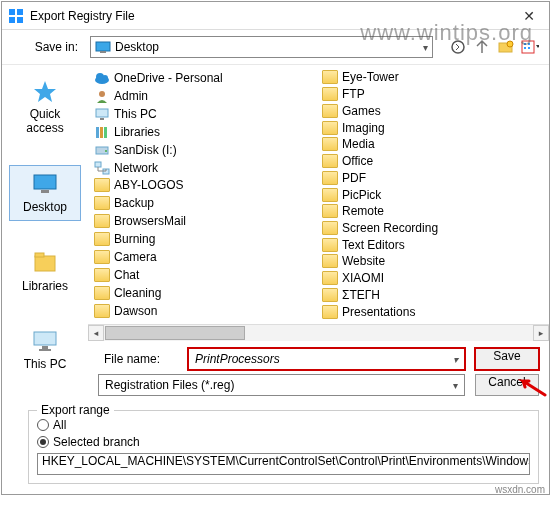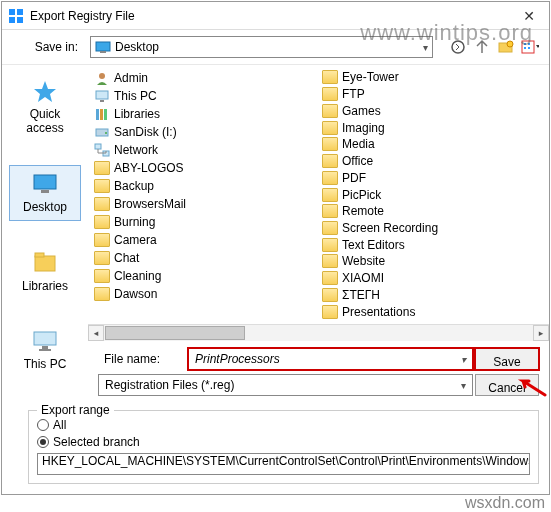--- a/index.html
+++ b/index.html
@@ -31,30 +31,30 @@
   .hscroll { height: 16px; border-top: 1px solid #ddd; display: flex; align-items: center; }
   .hscroll .arrow-btn { width: 16px; height: 16px; border: 1px solid #ccc; background: #f3f3f3; display:flex;align-items:center;justify-content:center;font-size:9px;color:#555;}
   .hscroll .track { flex:1; height:16px; background:#f3f3f3; position:relative;}
   .hscroll .thumb { position:absolute; left:0; top:0; width:140px; height:14px; margin:1px; background:#cfcfcf; border:1px solid #aaa;}
   .form-area { padding: 4px 10px; }
   .form-row { display: flex; align-items: center; margin: 4px 0; }
   .form-label { width: 90px; padding-left: 6px; }
   .form-combo { flex:1; border:1px solid #888; height:22px; display:flex; align-items:center; padding:0 6px; background:#fff; }
   .form-combo.red { outline: 2px solid #c00; outline-offset:-1px;font-style:italic;}
   .form-combo .arrow { font-size:10px; color:#555;}
-  .btn { width:64px; height:22px; border:1px solid #999; background:#f0f0f0; margin-left:2px; display:flex; align-items:flex-end; justify-content:center; }
+  .btn { width:64px; height:22px; border:1px solid #999; background:#f0f0f0; margin-left:10px; display:flex; align-items:flex-start; justify-content:center; }
   .btn.red { outline:2px solid #c00; outline-offset:-1px;}
   .red-arrow { position:absolute; right:4px; top:377px; pointer-events:none; }
   .export-range { border:1px solid #ccc; margin:6px 10px 10px 26px; padding:4px 8px 8px 8px; position:relative;}
   .export-range .legend { position:absolute; top:-8px; left:8px; background:#fff; padding:0 4px;}
   .radio-row { display:flex; align-items:center; gap:4px; margin:3px 0;}
   .radio { width:12px;height:12px;border:1px solid #555;border-radius:50%;display:flex;align-items:center;justify-content:center;}
   .radio.checked::after{content:"";width:6px;height:6px;background:#333;border-radius:50%;}
   .path-input { width:100%; border:1px solid #888; height:22px; padding:0 4px; margin-top:4px; font-size:11.5px; overflow:hidden; white-space:nowrap;}
-  .footer-wm { position:absolute; bottom:0; right:6px; font-size:16px; color:#888;}
+  .footer-wm { position:absolute; bottom:17px; right:6px; font-size:10px; color:#888;}
   svg { display:block; }
 </style>
 </head>
 <body>
 
 <div class="window">
 
   <div class="titlebar">
     <span class="icon">
       <svg width="16" height="16">
@@ -160,20 +160,30 @@
         <span>Network</span>
       </div>
     </div>
 
     <div class="filelist">
       <div class="file-columns">
         <div class="col" id="col1">
             <div class="file-item">
               <span class="file-icon">
                 <svg width="16" height="14">
+                  <ellipse cx="8" cy="9" rx="7" ry="4" fill="#2a8fd8"></ellipse>
+                  <circle cx="6" cy="6" r="4" fill="#2a8fd8"></circle>
+                  <circle cx="11" cy="7" r="3" fill="#2a8fd8"></circle>
+                </svg>
+              </span>
+              <span>OneDrive - Personal</span>
+            </div>
+            <div class="file-item">
+              <span class="file-icon">
+                <svg width="16" height="14">
                   <circle cx="8" cy="5" r="3" fill="#c98b55"></circle>
                   <path d="M3 14 Q8 8 13 14" fill="#5a9c4a"></path>
                 </svg>
               </span>
               <span>Admin</span>
             </div>
             <div class="file-item">
               <span class="file-icon">
                 <svg width="16" height="14">
                   <rect x="2" y="2" width="12" height="8" fill="#cde8f7" stroke="#6aa7cc"></rect>

